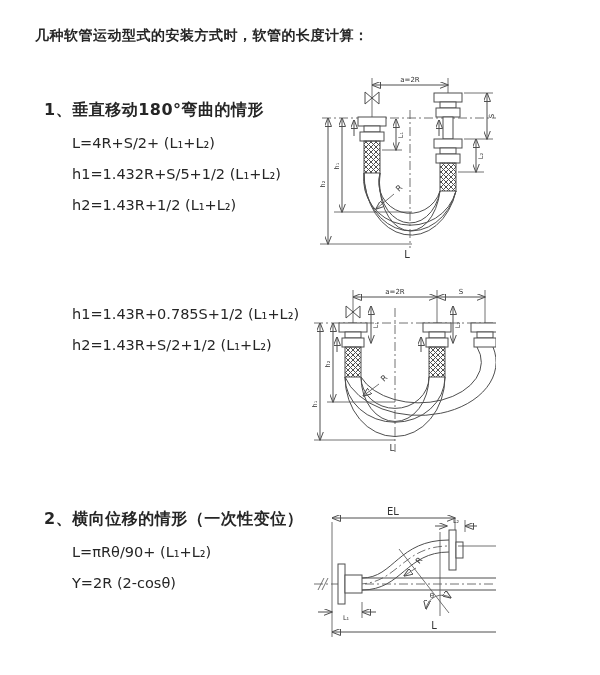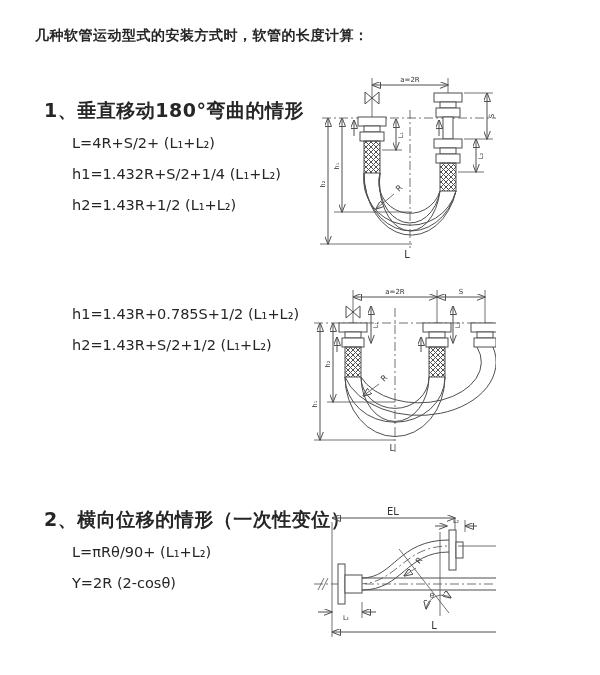--- a/index.html
+++ b/index.html
@@ -1,21 +1,21 @@
 <!DOCTYPE html>
 <html><head>
 <meta charset="utf-8">
 <style>
   html,body{margin:0;padding:0;background:#fff;}
   .page{position:relative;width:496px;height:675px;background:#ffffff;overflow:hidden;
         font-family:"DejaVu Sans","Liberation Sans",sans-serif;color:#262626;}
   .title{position:absolute;left:35px;top:27px;font-size:14px;font-weight:bold;letter-spacing:.5px;}
   .section{position:absolute;left:44px;}
   .s1{top:101px;} .s2{top:299px;} .s3{top:510px;}
-  .heading{font-size:19px;font-weight:bold;line-height:18px;margin-bottom:9px;letter-spacing:.5px;}
+  .heading{font-size:16px;font-weight:bold;line-height:18px;margin-bottom:9px;letter-spacing:.5px;}
   .formula{font-size:14.5px;line-height:31px;margin-left:28px;white-space:nowrap;}
   .diag{position:absolute;}
   .d1{left:306px;top:62px;} .d2{left:303px;top:280px;} .d3{left:298px;top:502px;}
   .diag line,.diag path,.diag rect{stroke:#4f4f4f;fill:none;stroke-width:1;}
   .diag .thin{stroke-width:.8;}
   .diag .cl{stroke-dasharray:9 3 2 3;stroke-width:.8;}
   .diag rect.solid{fill:#ffffff;}
   .diag rect.braid{fill:url(#braidpat);}
   .diag text{stroke:none;fill:#333;font-family:"DejaVu Sans",sans-serif;}
   .t7{font-size:7px;} .t65{font-size:6.5px;} .t8{font-size:8px;} .t9{font-size:9px;} .t10{font-size:10px;}
@@ -23,21 +23,21 @@
 </head>
 <body>
 
 <div class="page">
 
   <div class="title">几种软管运动型式的安装方式时，软管的长度计算：</div>
 
   <div class="section s1">
     <div class="heading">1、垂直移动180°弯曲的情形</div>
     <div class="formula">L=4R+S/2+ (L₁+L₂)</div>
-    <div class="formula">h1=1.432R+S/2+1/4 (L₁+L₂)</div>
+    <div class="formula">h1=1.432R+S/5+1/2 (L₁+L₂)</div>
     <div class="formula">h2=1.43R+1/2 (L₁+L₂)</div>
   </div>
 
   <div class="section s2">
     <div class="formula">h1=1.43R+0.785S+1/2 (L₁+L₂)</div>
     <div class="formula">h2=1.43R+S/2+1/2 (L₁+L₂)</div>
   </div>
 
   <div class="section s3">
     <div class="heading">2、横向位移的情形（一次性变位）</div>

